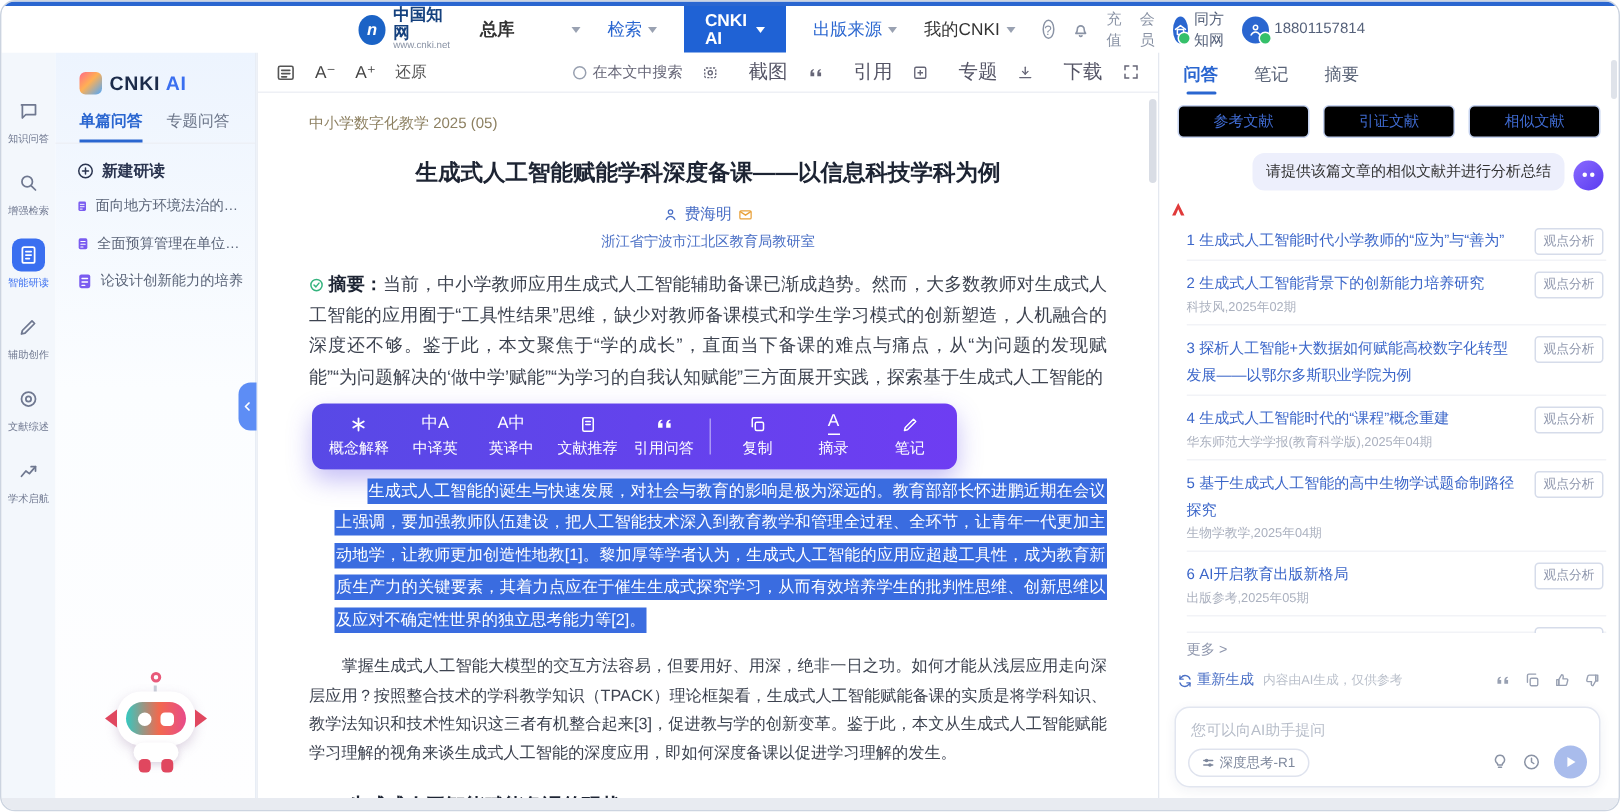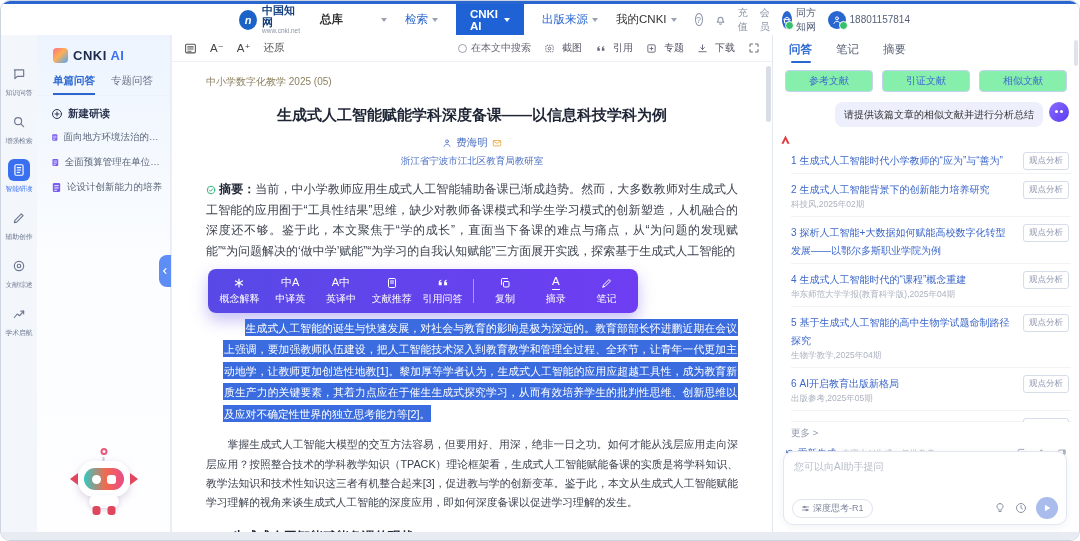--- a/index.html
+++ b/index.html
@@ -69,21 +69,21 @@
   .rb-feet i{width:8px;height:9px;background:#e0475f;border-radius:3px;}
 
   
   .doc{position:absolute;left:170px;top:34px;bottom:8px;width:602px;background:#fff;border-left:1px solid #eceff5;border-right:1px solid #e4e8f0;overflow:hidden;z-index:4;}
   .doc-toolbar{height:27px;border-bottom:1px solid #eef0f5;display:flex;align-items:center;gap:13px;padding:0 12px;}
   .dt-btn{font-size:11.5px;color:#444;cursor:pointer;display:flex;align-items:center;gap:3px;}
   .dt-restore{font-size:10.5px;color:#555;cursor:pointer;}
   .dt-right{margin-left:auto;display:flex;align-items:center;gap:13px;}
   .dt-search{display:flex;align-items:center;gap:4px;font-size:10px;color:#667;cursor:pointer;}
   .radio{width:9px;height:9px;border:1px solid #98a0b0;border-radius:50%;}
-  .dt-act{display:flex;align-items:center;gap:7px;font-size:10px;color:#556;cursor:pointer;}
+  .dt-act{display:flex;align-items:center;gap:20px;font-size:13px;color:#556;cursor:pointer;}
   .dt-act .icon-g,.dt-btn .icon-g{color:#667;}
   .doc-body{padding:13px 34px 0 34px;}
   .journal{font-size:10px;color:#8d8061;}
   .doc-title{text-align:center;font-size:15px;font-weight:bold;color:#1d2433;margin-top:17px;}
   .author{display:flex;justify-content:center;align-items:center;gap:4px;font-size:10.5px;color:#4a6fc5;margin-top:11px;}
   .affil{text-align:center;font-size:9.5px;color:#4a6fc5;margin-top:5px;}
   .abstract{margin-top:11px;font-size:12px;color:#3d4350;line-height:1.72;text-align:justify;}
   .abstract b{color:#1d2433;}
   .abs-ic{display:inline-block;vertical-align:-2px;margin-right:3px;}
 
@@ -100,39 +100,39 @@
   .h1{font-size:13px;font-weight:bold;color:#1d2433;margin-top:15px;}
   .doc-scroll{position:absolute;right:1px;top:31px;width:5px;height:56px;background:#d9dde5;border-radius:3px;cursor:grab;}
 
   
   .rpanel{position:absolute;left:772px;right:0;top:34px;bottom:8px;background:#fff;overflow:hidden;z-index:4;}
   .rp-tabs{display:flex;gap:24px;padding:7px 0 0 16px;}
   .rp-tab{font-size:11.5px;color:#5a6478;padding-bottom:6px;position:relative;cursor:pointer;}
   .rp-tab.active{color:#2a66d0;font-weight:bold;}
   .rp-tab.active::after{content:"";position:absolute;left:2px;bottom:0;width:20px;height:2px;background:#2a66d0;border-radius:1px;}
   .rp-btns{display:flex;gap:9px;padding:7px 12px 0 12px;}
-  .rp-btn{flex:1;height:22px;border:1px solid #c5d2ef;border-radius:4px;color:#3f6ad0;font-size:10px;display:flex;align-items:center;justify-content:center;background:#86efac;cursor:pointer;}
-  .rp-bubble-row{display:flex;justify-content:flex-end;align-items:flex-start;gap:6px;padding:10px 10px 0 30px;}
+  .rp-btn{flex:1;height:22px;border:1px solid #c5d2ef;border-radius:4px;color:#3f6ad0;font-size:10px;display:flex;align-items:center;justify-content:center;background:#000000;cursor:pointer;}
+  .rp-bubble-row{display:flex;justify-content:flex-end;align-items:flex-end;gap:6px;padding:10px 10px 0 30px;}
   .rp-bubble{background:#edeffc;border-radius:8px;padding:5px 9px;font-size:10px;color:#333;line-height:1.5;}
   .rp-avatar{width:20px;height:20px;border-radius:50%;background:linear-gradient(135deg,#8a6bff,#5a3bf0);flex:none;position:relative;}
   .rp-avatar i{position:absolute;left:6px;top:8px;width:3px;height:3px;border-radius:50%;background:#fff;box-shadow:5px 0 0 #fff;}
   .ai-mark{margin:7px 0 0 7px;color:#e03a3a;}
   .rp-list{margin:0 8px 0 18px;max-height:302px;overflow:hidden;}
   .rp-row{position:relative;padding:5px 58px 5px 0;border-bottom:1px solid #f2f3f7;}
   .rp-num{font-size:10px;color:#3b66c9;margin-right:3px;}
   .rp-title{font-size:10px;color:#3b66c9;line-height:1.35;cursor:pointer;}
   .rp-meta{font-size:8.5px;color:#abb1bf;margin-top:2px;}
   .rp-action{position:absolute;right:2px;top:7px;font-size:8.5px;color:#8f97ad;border:1px solid #d6dcea;border-radius:3px;padding:2px 5px;background:#fff;cursor:pointer;font-family:inherit;}
   .rp-more{font-size:9.5px;color:#8f97ad;padding:5px 0 0 18px;cursor:pointer;}
   .rp-feedback{position:absolute;left:12px;right:12px;bottom:72px;display:flex;align-items:center;gap:6px;}
   .rp-regen{display:flex;align-items:center;gap:3px;font-size:9.5px;color:#4a6fc5;cursor:pointer;}
   .rp-disc{font-size:8.5px;color:#b9bfca;}
   .rp-fb-icons{margin-left:auto;display:flex;gap:9px;color:#98a0b2;}
   .rp-fb-icons span{cursor:pointer;}
-  .rp-input{position:absolute;left:10px;right:12px;bottom:7px;height:74px;border:1px solid #e2e6f0;border-radius:10px;box-shadow:0 2px 8px rgba(30,50,100,.06);padding:8px 10px;background:#fff;cursor:text;}
+  .rp-input{position:absolute;left:10px;right:12px;bottom:7px;height:54px;border:1px solid #e2e6f0;border-radius:10px;box-shadow:0 2px 8px rgba(30,50,100,.06);padding:8px 10px;background:#fff;cursor:text;}
   .rp-ph{font-size:10px;color:#b7bdc9;}
   .rp-input-bottom{position:absolute;left:8px;right:8px;bottom:5px;display:flex;align-items:center;}
   .mode-pill{display:flex;align-items:center;gap:3px;border:1px solid #dfe3ee;border-radius:12px;padding:2px 8px;font-size:9px;color:#7d879c;cursor:pointer;}
   .rp-ib-icons{margin-left:auto;display:flex;align-items:center;gap:9px;color:#8a93a5;}
   .rp-ib-icons>span{cursor:pointer;}
   .send-btn{width:22px;height:22px;border-radius:50%;background:#a9bcec;display:flex;align-items:center;justify-content:center;cursor:pointer;}
   .win-scroll{position:absolute;right:1px;top:5px;width:4px;height:26px;background:#dfe3ea;border-radius:2px;cursor:grab;}
 
   .bottom-strip{position:absolute;left:0;right:0;bottom:0;height:8px;background:#e8ebf1;z-index:7;}
 </style>

